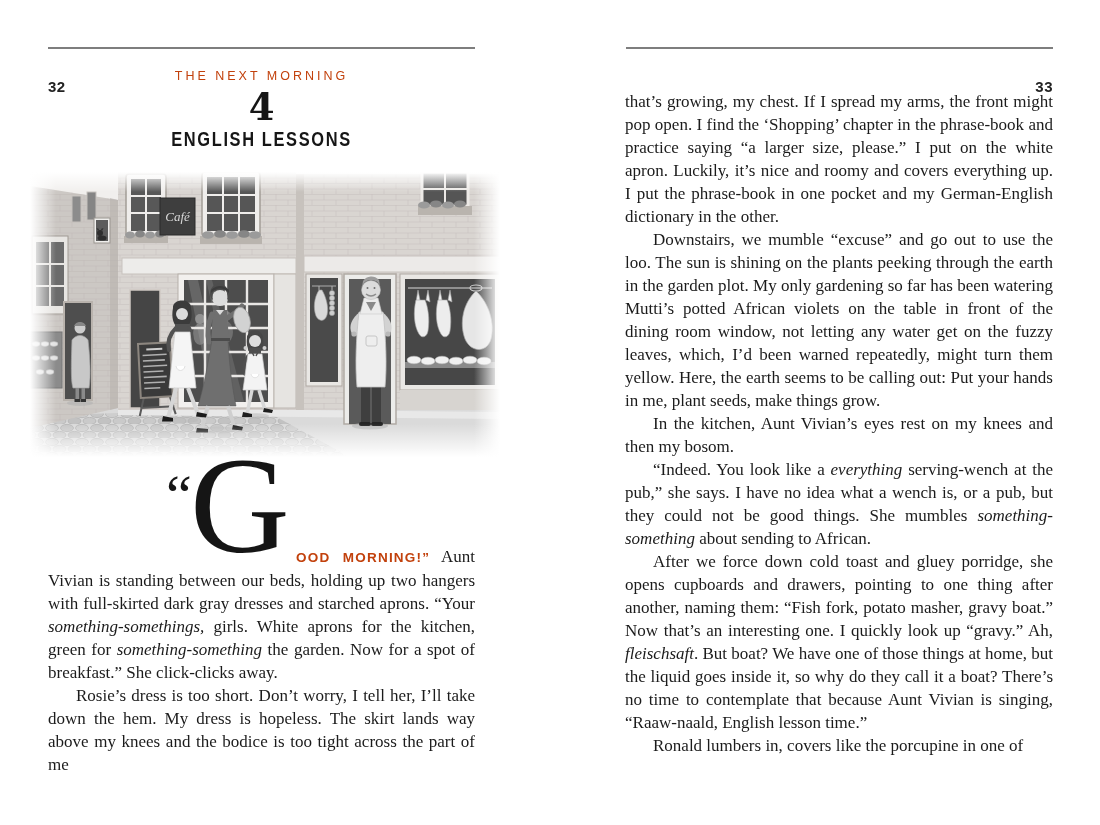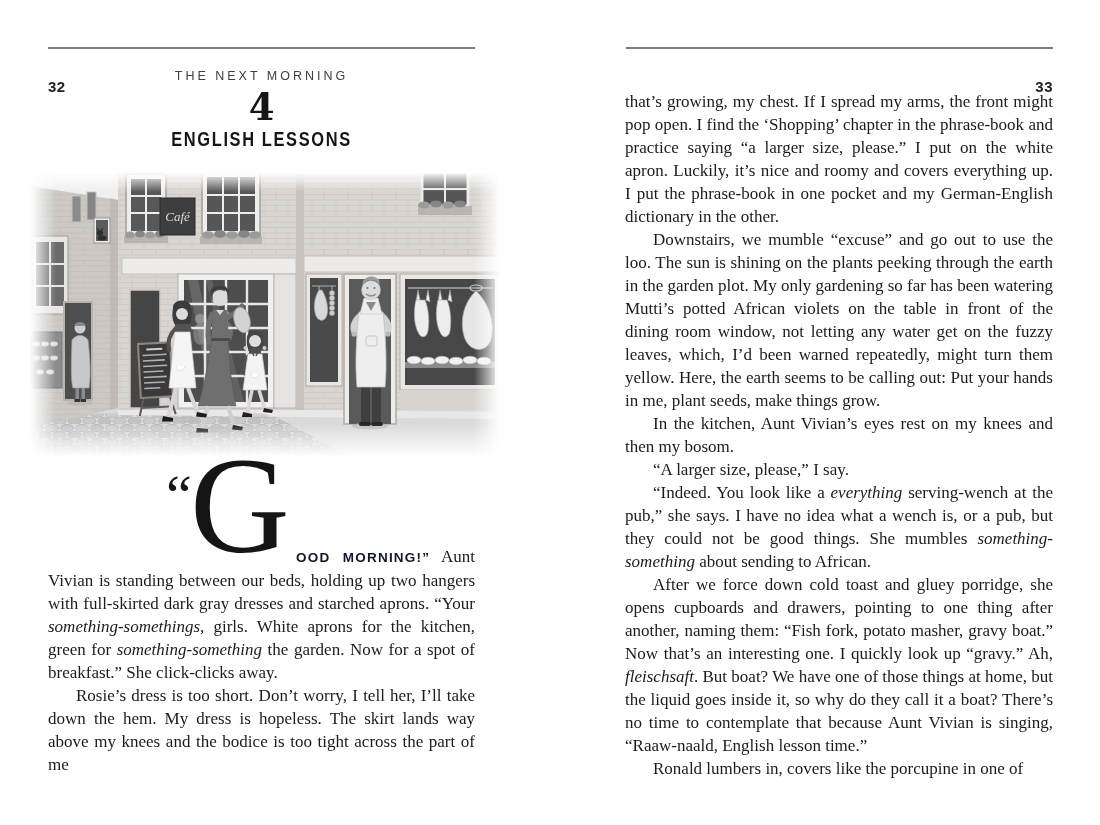--- a/index.html
+++ b/index.html
@@ -10,40 +10,40 @@
   .pagenum{position:absolute;top:30px;font-family:"Liberation Sans",sans-serif;
            font-weight:700;font-size:15px;color:#222;letter-spacing:.5px;margin-top:48px;}
   .pn-left{left:48px;}
   .pn-right{right:47px;}
   .rule{position:absolute;top:47px;height:2px;background:#7e7e7e;}
   .rule-left{left:48px;width:427px;}
   .rule-right{left:626px;width:427px;}
 
   .chapter-head{position:absolute;left:48px;top:69px;width:427px;text-align:center;color:#1f1f1f;}
   .kicker{font-family:"Liberation Sans",sans-serif;font-size:12.5px;letter-spacing:3px;
-          line-height:15.5px;font-weight:400;color:#404040;}
+          line-height:15.5px;font-weight:400;color:#c2410c;}
   .chapnum{font-family:"DejaVu Serif",serif;font-weight:700;font-size:37px;line-height:40px;margin-top:2px;color:#161616;}
   .chaptitle{font-family:"Liberation Sans",sans-serif;font-size:20px;font-weight:700;
              letter-spacing:2px;transform:scaleX(.82);transform-origin:50% 50%;
              margin-top:1px;color:#161616;white-space:nowrap;}
 
   .illus{position:absolute;left:30px;top:172px;width:470px;height:285px;}
 
   .dropcap{position:absolute;left:166px;top:430px;z-index:3;color:#151515;width:160px;height:160px;pointer-events:none;}
   .dc-quote{position:absolute;left:0;top:36px;font-size:58px;line-height:1;font-family:"Liberation Serif",serif;}
   .dc-g{position:absolute;left:24px;top:0;font-size:138px;line-height:1.1;font-family:"Liberation Serif",serif;font-weight:400;}
 
   .body-col{position:absolute;width:427px;font-size:17px;line-height:23px;
             text-align:justify;color:#1b1b1b;}
   .left-body{left:48px;top:545px;}
   .right-body{left:625px;top:90px;width:428px;}
   .body-p{margin:0;}
   .body-p.ind{text-indent:28px;}
   .gspacer{float:left;width:248px;height:23px;}
-  .lead{font-family:"Liberation Sans",sans-serif;font-weight:700;font-size:13.5px;letter-spacing:1.2px;color:#0f172a;}
+  .lead{font-family:"Liberation Sans",sans-serif;font-weight:700;font-size:13.5px;letter-spacing:1.2px;color:#c2410c;}
   i{font-style:italic;}
 </style>
 </head>
 <body>
 
 <div class="spread">
 
   <div>
     <div class="pagenum pn-left">32</div>
     <div class="rule rule-left"></div>
@@ -355,20 +355,19 @@
     </div>
   </div>
 
   <div>
     <div class="pagenum pn-right">33</div>
     <div class="rule rule-right"></div>
     <div class="body-col right-body">
         <p class="body-p"><span>that’s growing, my chest. If I spread my arms, the front might pop open. I find the ‘Shopping’ chapter in the phrase-book and practice saying “a larger size, please.” I put on the white apron. Luckily, it’s nice and roomy and covers everything up. I put the phrase-book in one pocket and my German-English dictionary in the other.</span></p>
         <p class="body-p ind"><span>Downstairs, we mumble “excuse” and go out to use the loo. The sun is shining on the plants peeking through the earth in the garden plot. My only gardening so far has been watering Mutti’s potted African violets on the table in front of the dining room window, not letting any water get on the fuzzy leaves, which, I’d been warned repeatedly, might turn them yellow. Here, the earth seems to be calling out: Put your hands in me, plant seeds, make things grow.</span></p>
         <p class="body-p ind"><span>In the kitchen, Aunt Vivian’s eyes rest on my knees and then my bosom.</span></p>
-        <p class="body-p ind"><span>“A larger size, please,” I say.</span></p>
         <p class="body-p ind"><span>“Indeed. You look like a </span><i>everything</i><span> serving-wench at the pub,” she says. I have no idea what a wench is, or a pub, but they could not be good things. She mumbles </span><i>something-something</i><span> about sending to African.</span></p>
         <p class="body-p ind"><span>After we force down cold toast and gluey porridge, she opens cupboards and drawers, pointing to one thing after another, naming them: “Fish fork, potato masher, gravy boat.” Now that’s an interesting one. I quickly look up “gravy.” Ah, </span><i>fleischsaft</i><span>. But boat? We have one of those things at home, but the liquid goes inside it, so why do they call it a boat? There’s no time to contemplate that because Aunt Vivian is singing, “Raaw-naald, English lesson time.”</span></p>
         <p class="body-p ind"><span>Ronald lumbers in, covers like the porcupine in one of</span></p>
       </div>
   </div>
 
 </div>
 
 </body></html>

